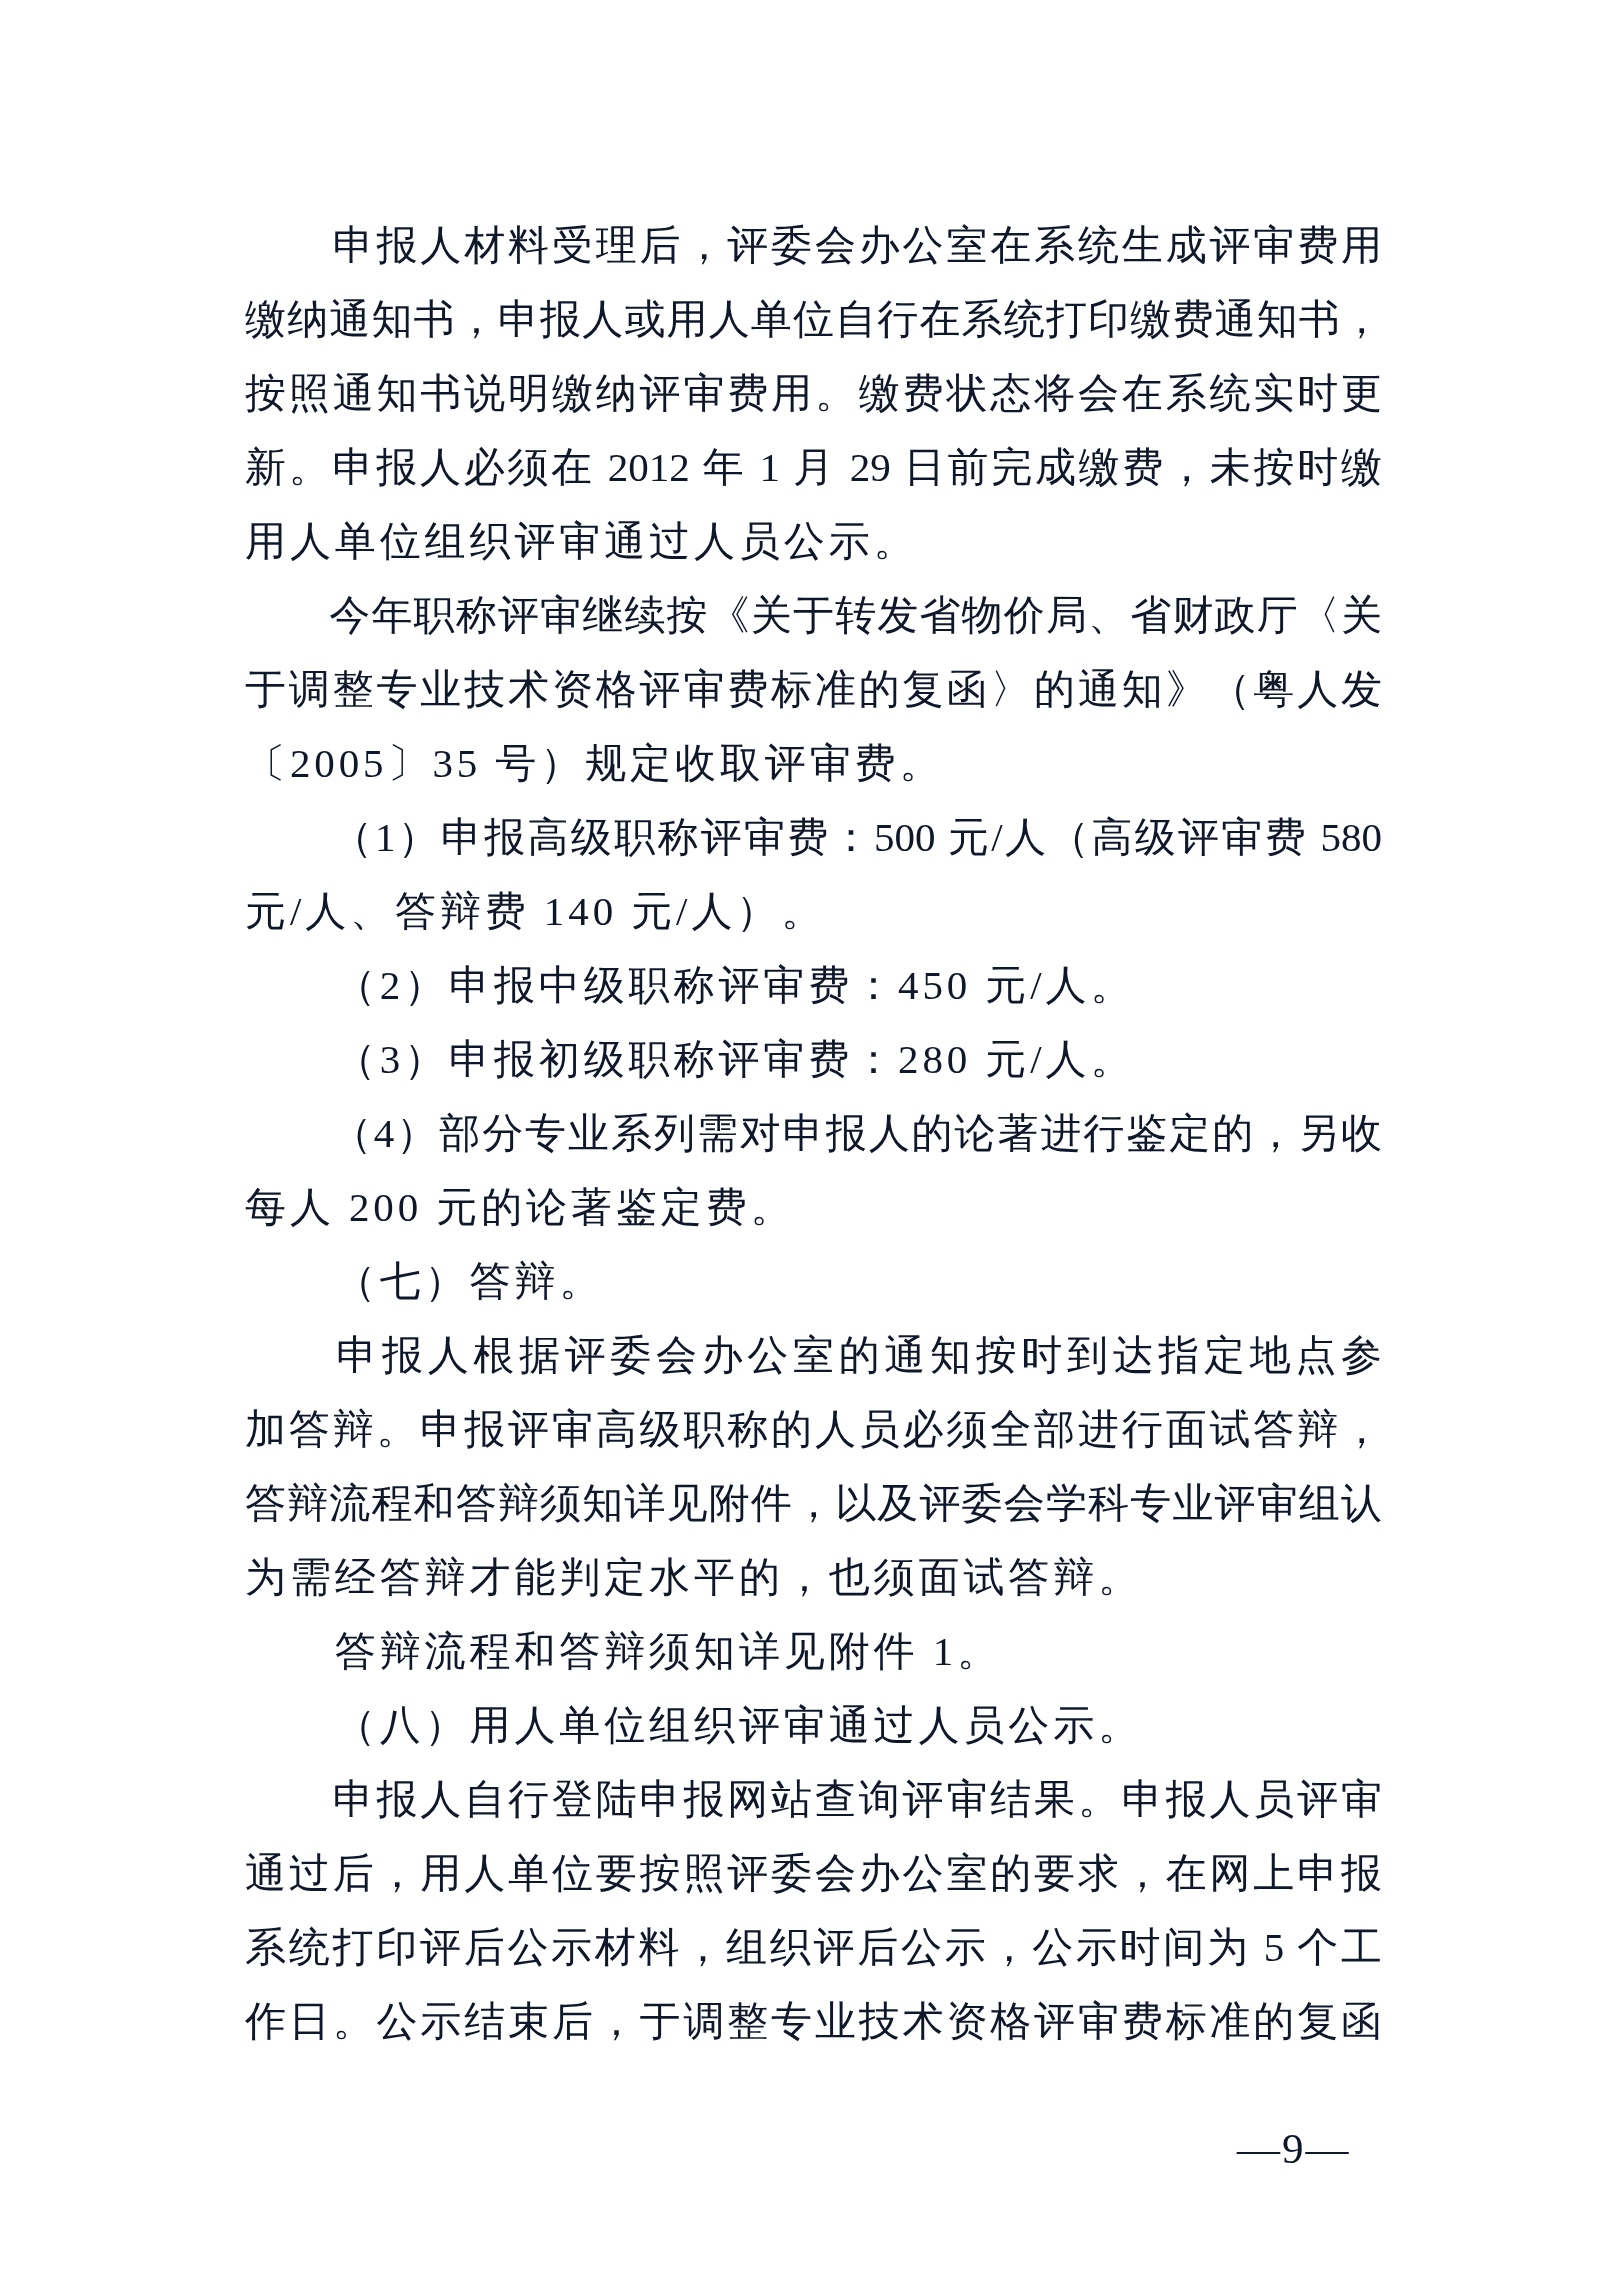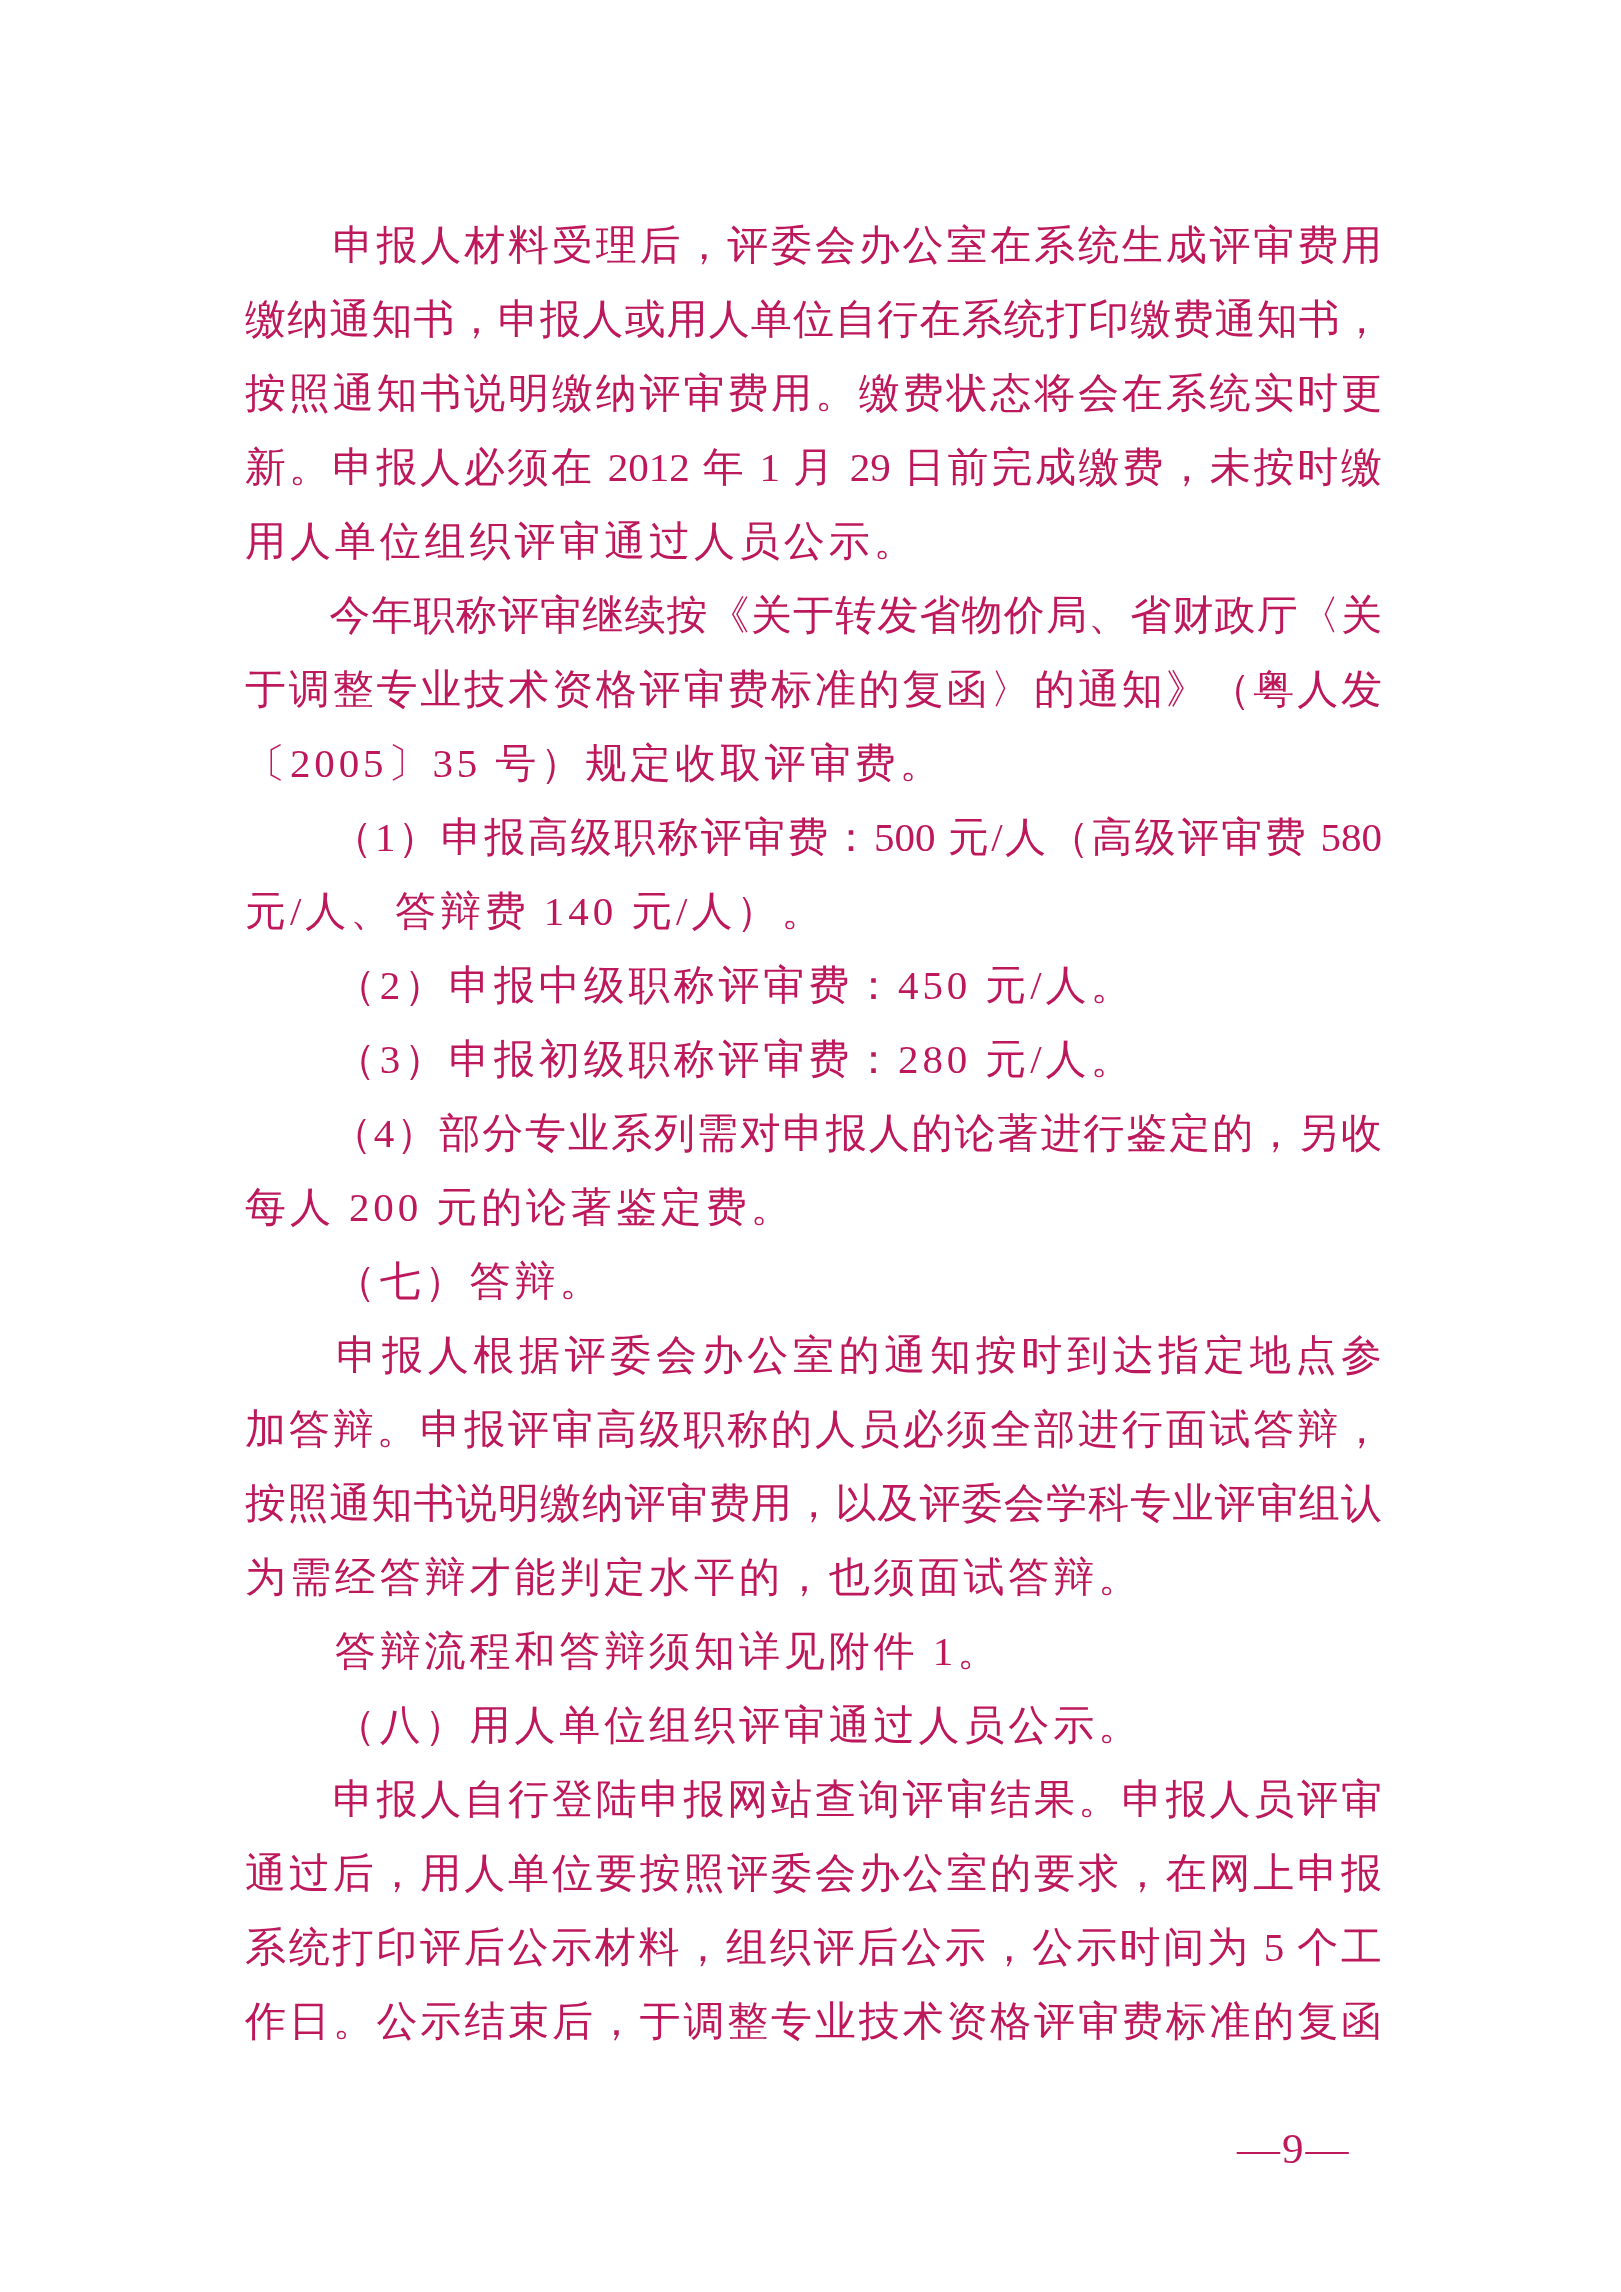--- a/index.html
+++ b/index.html
@@ -1,21 +1,21 @@
 <!DOCTYPE html>
 <html><head>
 <meta charset="utf-8">
 <style>
   html, body { margin: 0; padding: 0; background: #ffffff; }
   .page {
     position: relative;
     width: 1621px;
     height: 2293px;
     background: #ffffff;
-    color: #be185d;
+    color: #0f172a;
     font-family: "Liberation Serif", serif;
     overflow: hidden;
   }
   .textblock {
     position: absolute;
     left: 245px;
     top: 208px;
     width: 1137px;
   }
   .line {
@@ -58,21 +58,21 @@
     <div class="line">〔2005〕35 号）规定收取评审费。</div>
     <div class="line j">　　（1）申报高级职称评审费：500 元/人（高级评审费 580</div>
     <div class="line">元/人、答辩费 140 元/人）。</div>
     <div class="line">　　（2）申报中级职称评审费：450 元/人。</div>
     <div class="line">　　（3）申报初级职称评审费：280 元/人。</div>
     <div class="line j">　　（4）部分专业系列需对申报人的论著进行鉴定的，另收</div>
     <div class="line">每人 200 元的论著鉴定费。</div>
     <div class="line">　　（七）答辩。</div>
     <div class="line j">　　申报人根据评委会办公室的通知按时到达指定地点参</div>
     <div class="line j">加答辩。申报评审高级职称的人员必须全部进行面试答辩，</div>
-    <div class="line j">按照通知书说明缴纳评审费用，以及评委会学科专业评审组认</div>
+    <div class="line j">答辩流程和答辩须知详见附件，以及评委会学科专业评审组认</div>
     <div class="line">为需经答辩才能判定水平的，也须面试答辩。</div>
     <div class="line">　　答辩流程和答辩须知详见附件 1。</div>
     <div class="line">　　（八）用人单位组织评审通过人员公示。</div>
     <div class="line j">　　申报人自行登陆申报网站查询评审结果。申报人员评审</div>
     <div class="line j">通过后，用人单位要按照评委会办公室的要求，在网上申报</div>
     <div class="line j">系统打印评后公示材料，组织评后公示，公示时间为 5 个工</div>
     <div class="line j">作日。公示结束后，于调整专业技术资格评审费标准的复函</div>
   </div>
   <div class="page-number">—9—</div>
 </div>

